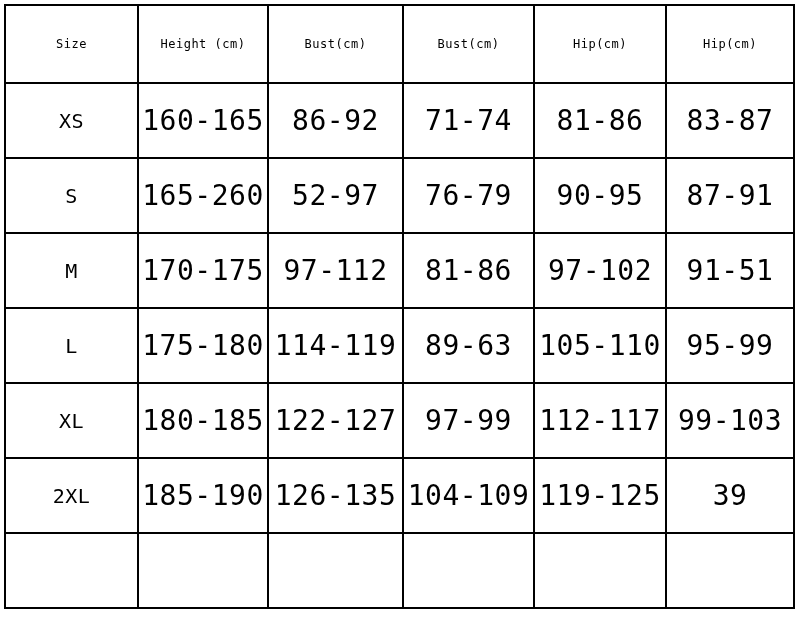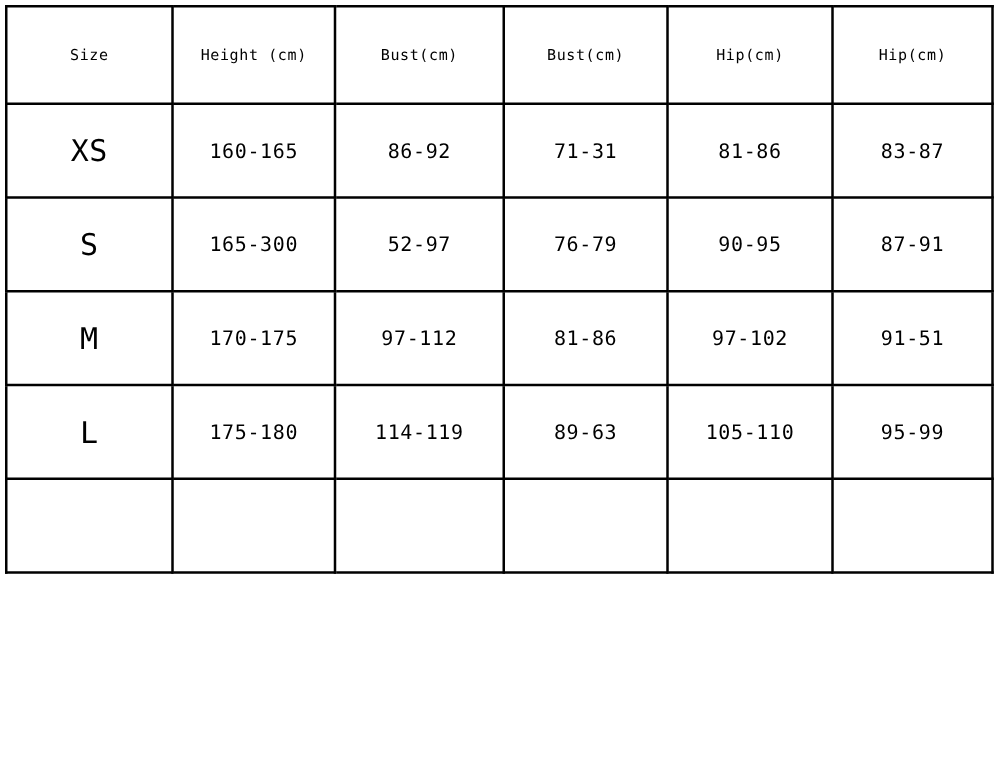--- a/index.html
+++ b/index.html
@@ -55,27 +55,27 @@
   col.c5 { width: 128px; }
 
   #size-table thead th {
     height: 76px;
     font-size: 12px;
     letter-spacing: 0.5px;
   }
 
   #size-table tbody td {
     height: 73px;
-    font-size: 16px;
+    font-size: 28px;
     letter-spacing: 0.5px;
   }
 
   
   #size-table tbody td.size-cell {
-    font-size: 24px;
+    font-size: 20px;
     text-align: center;
   }
 
   
   tr.partial-row td {
     height: 73px;
   }
 </style>
 </head>
 <body>
@@ -102,28 +102,28 @@
         <th>Hip(cm)</th>
       </tr>
     </thead>
 
     <tbody>
 
       <tr>
         <td class="size-cell">XS</td>
         <td>160-165</td>
         <td>86-92</td>
-        <td>71-31</td>
+        <td>71-74</td>
         <td>81-86</td>
         <td>83-87</td>
       </tr>
 
       <tr>
         <td class="size-cell">S</td>
-        <td>165-300</td>
+        <td>165-260</td>
         <td>52-97</td>
         <td>76-79</td>
         <td>90-95</td>
         <td>87-91</td>
       </tr>
 
       <tr>
         <td class="size-cell">M</td>
         <td>170-175</td>
         <td>97-112</td>
@@ -134,21 +134,37 @@
 
       <tr>
         <td class="size-cell">L</td>
         <td>175-180</td>
         <td>114-119</td>
         <td>89-63</td>
         <td>105-110</td>
         <td>95-99</td>
       </tr>
 
+      <tr>
+        <td class="size-cell">XL</td>
+        <td>180-185</td>
+        <td>122-127</td>
+        <td>97-99</td>
+        <td>112-117</td>
+        <td>99-103</td>
+      </tr>
 
+      <tr>
+        <td class="size-cell">2XL</td>
+        <td>185-190</td>
+        <td>126-135</td>
+        <td>104-109</td>
+        <td>119-125</td>
+        <td>39</td>
+      </tr>
 
 
       <tr class="partial-row">
         <td class="size-cell"></td>
         <td></td>
         <td></td>
         <td></td>
         <td></td>
         <td></td>
       </tr>

